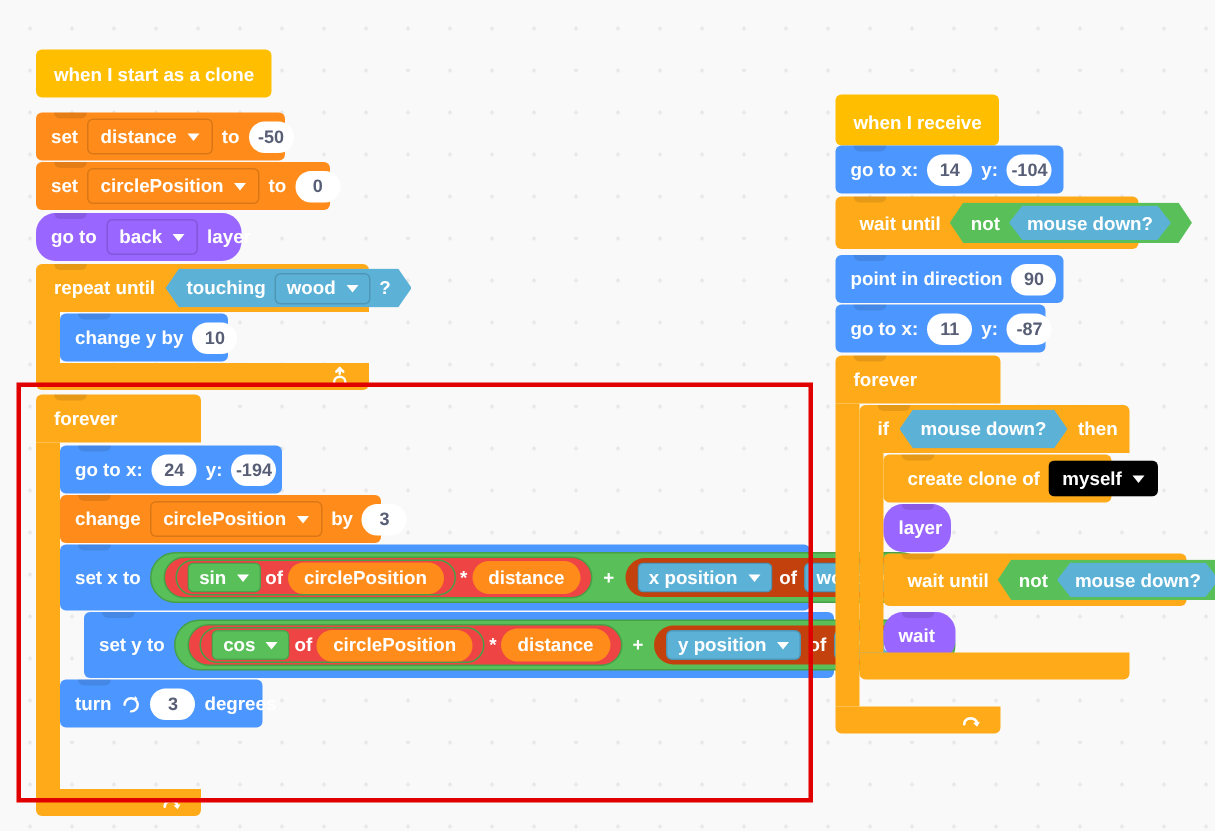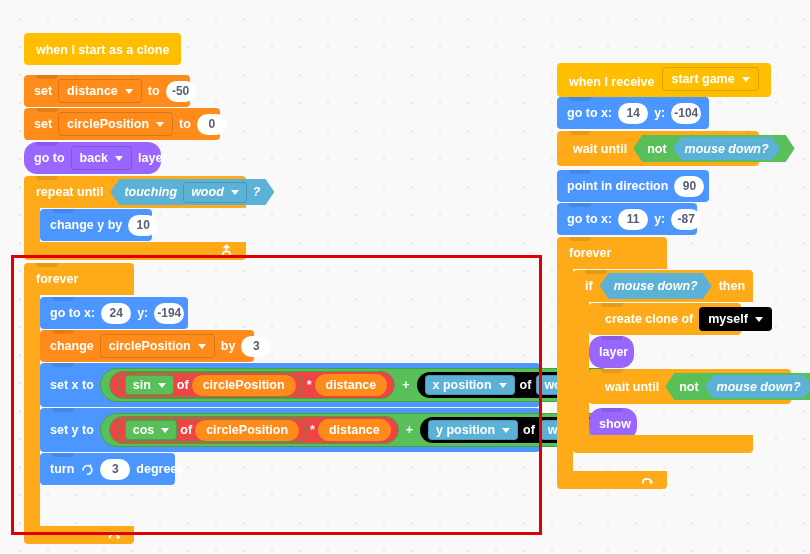--- a/index.html
+++ b/index.html
@@ -121,38 +121,38 @@
     display: inline-flex;
     align-items: center;
     gap: 6px;
     height: 26px;
     padding: 0 14px;
     font-size: 12.5px;
     font-weight: bold;
     color: #fff;
     clip-path: polygon(9px 0, calc(100% - 9px) 0, 100% 50%, calc(100% - 9px) 100%, 9px 100%, 0 50%);
   }
-  .hex-sensing  { background: #5cb1d6; font-style: italic; }
+  .hex-sensing  { background: #5cb1d6; }
   .hex-operator { background: #59c059; }
 
   
   .round {
     display: inline-flex;
     align-items: center;
     justify-content: center;
     gap: 5px;
     height: 25px;
     border-radius: 14px;
     padding: 0 11px;
     font-size: 12.5px;
     font-weight: bold;
     color: #fff;
   }
   .r-data    { background: #ff8c1a; }
-  .r-sensing { background: #000000; }
+  .r-sensing { background: #c2410c; }
 
   
   .opring {
     display: inline-flex;
     align-items: center;
     gap: 7px;
     background: #59c059;
     border: 1.5px solid #46a046;
     border-radius: 18px;
     height: 34px;
@@ -342,21 +342,21 @@
               </span>
               <span>of</span>
               <span class="dropdown dd-sensing" style="height:20px;padding:0 7px;">
                 <span>wood</span>
                 <i class="caret"></i>
               </span>
             </span>
           </span>
         </div>
 
-        <div class="blk stack motion" style="left:0; top:113px; width:500px; height:44px; padding:0 8px 0 10px;">
+        <div class="blk stack motion" style="left:16px; top:113px; width:500px; height:44px; padding:0 8px 0 10px;">
           <span>set y to</span>
           <span class="opring">
             <span class="opring2">
               <span class="opring2" style="height:24px;">
                 <span class="dropdown dd-operator" style="height:20px;padding:0 7px;">
                   <span>cos</span>
                   <i class="caret"></i>
                 </span>
                 <span>of</span>
                 <span class="round r-data" style="height:21px;">circlePosition</span>
@@ -394,24 +394,20 @@
       <svg class="loop-arrow" viewBox="0 0 16 16">
         <path d="M3 11 C3 5.5, 12 5.5, 12 10.5" stroke="#fff" stroke-width="1.9" fill="none" stroke-linecap="round"></path>
         <path d="M9.3 10.2 L12.2 12.8 L14.2 9.2 Z" fill="#fff"></path>
       </svg>
     </div>
   </div>
 
   <div class="hat" style="left:557px; top:63px; height:34px; gap:8px;">
     <div class="hatcap"></div>
     <span class="lbl">when I receive</span>
-    <span class="dropdown dd-events" style="margin-bottom:-2px;">
-      <span>start game</span>
-      <i class="caret"></i>
-    </span>
   </div>
 
   <div class="blk stack motion" style="left:557px; top:97px; width:152px;">
     <span>go to x:</span>
     <span class="oval">14</span>
     <span>y:</span>
     <span class="oval">-104</span>
   </div>
 
   <div class="blk stack control" style="left:557px; top:131px; width:202px; height:35px;">
@@ -472,21 +468,21 @@
                 <span>wait until</span>
                 <span class="hex hex-operator" style="height:27px;">
                   <span>not</span>
                   <span class="hex hex-sensing" style="height:23px;padding:0 12px;">
                     <span>mouse down?</span>
                   </span>
                 </span>
               </div>
 
               <div class="blk stack looks" style="left:0; top:106px; width:48px;">
-                <span>show</span>
+                <span>wait</span>
               </div>
             </div>
           </div>
           <div class="c-bottom control" style="width:180px;"></div>
         </div>
       </div>
     </div>
     <div class="c-bottom control" style="width:110px;">
       <svg class="loop-arrow" viewBox="0 0 16 16">
         <path d="M3 11 C3 5.5, 12 5.5, 12 10.5" stroke="#fff" stroke-width="1.9" fill="none" stroke-linecap="round"></path>

